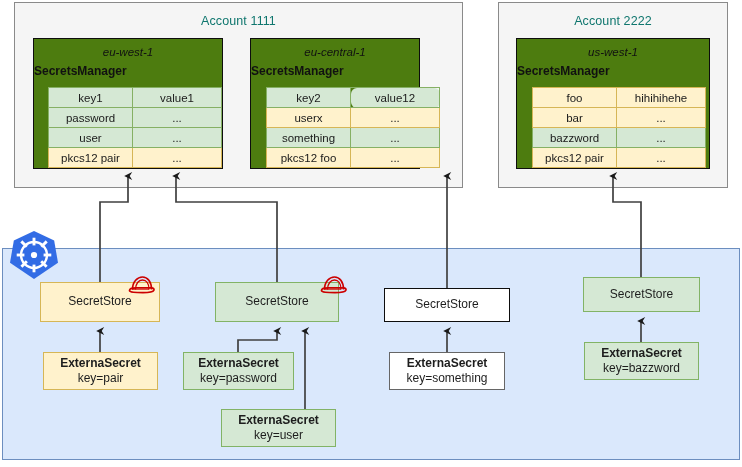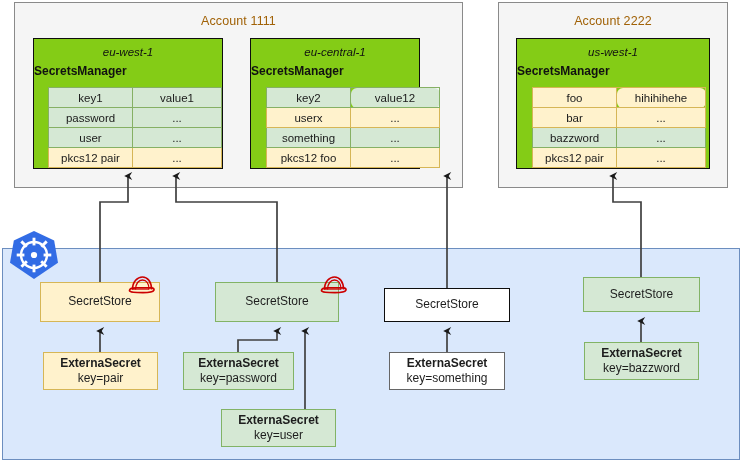--- a/index.html
+++ b/index.html
@@ -19,27 +19,27 @@
   
   .account-box{
     background:#f5f5f5;
     border:1px solid #8a8a8a;
   }
   .account-title{
     position:absolute;
     top:11px;left:0;right:0;
     text-align:center;
     font-size:12.5px;
-    color:#a16207;
+    color:#0f766e;
     letter-spacing:.1px;
   }
 
   
   .region-box{
-    background:#84cc16;
+    background:#4d7c0f;
     border:1.6px solid #0d0d0d;
   }
   .region-title{
     position:absolute;
     top:7px;left:0;right:0;
     text-align:center;
     font-style:italic;
     font-size:11.5px;
     color:#111;
   }
@@ -164,21 +164,21 @@
     <div class="account-title">Account 2222</div>
   </div>
 
   <div class="abs region-box" style="left:516px;top:38px;width:194px;height:131px;">
     <div class="region-title">us-west-1</div>
     <div class="sm-title">SecretsManager</div>
     <table class="sm-table" style="left:15px;top:48px;width:163px;">
       <tbody>
         <tr>
           <td class="cell-yellow" style="width:79px;">foo</td>
-          <td class="cell-yellow" style="width:84px;border-radius:6px;">hihihihehe</td>
+          <td class="cell-yellow" style="width:84px;">hihihihehe</td>
         </tr>
         <tr>
           <td class="cell-yellow">bar</td>
           <td class="cell-yellow">...</td>
         </tr>
         <tr>
           <td class="cell-green">bazzword</td>
           <td class="cell-green">...</td>
         </tr>
         <tr>

